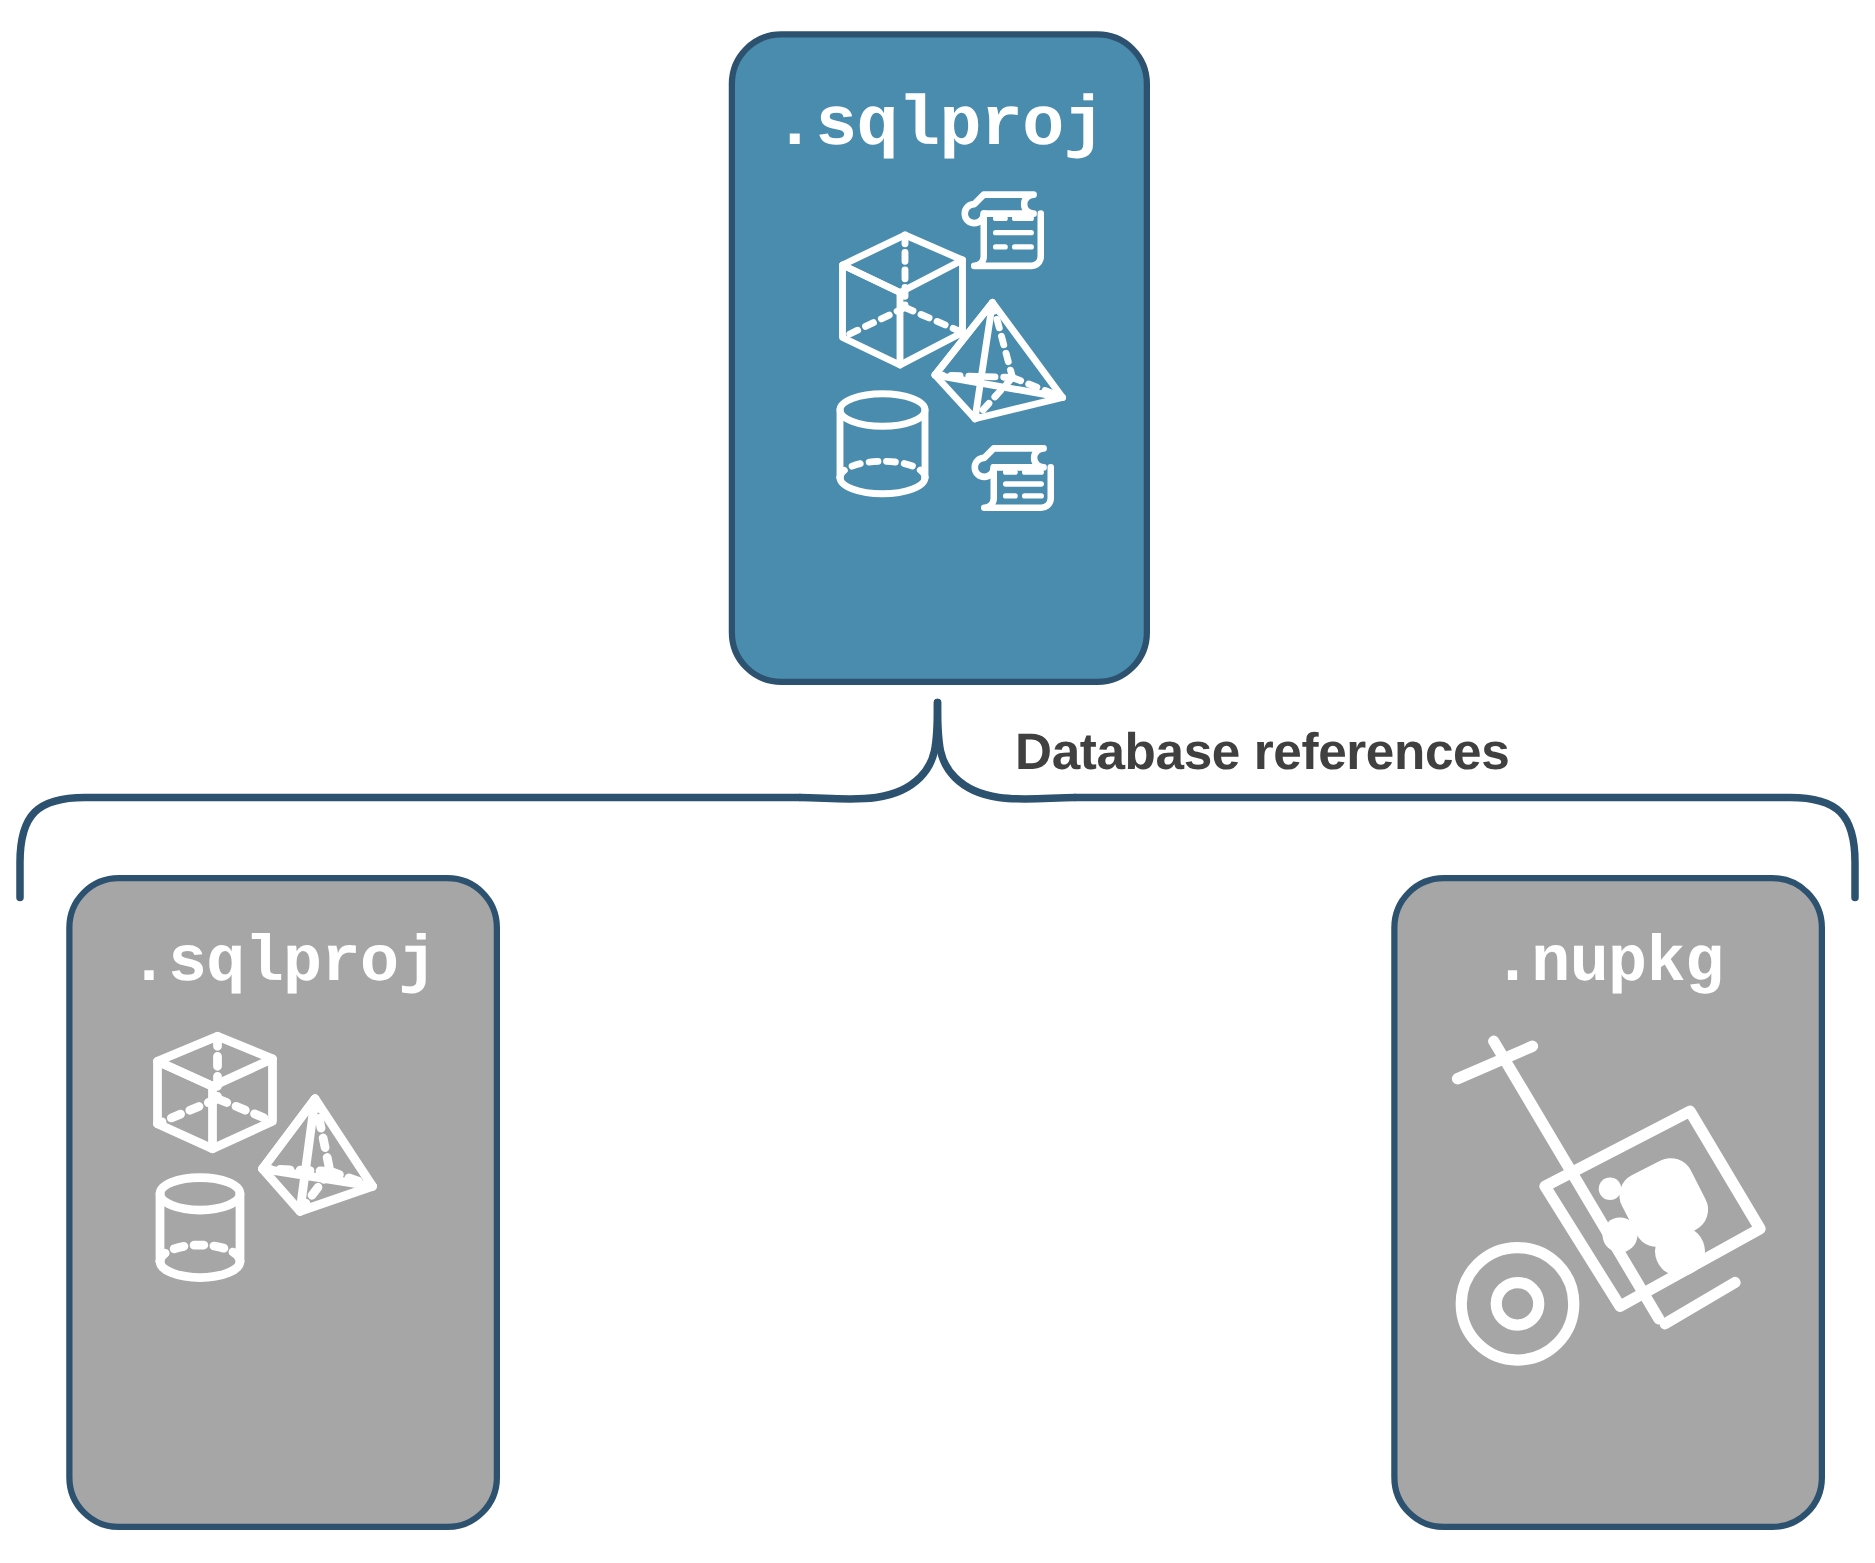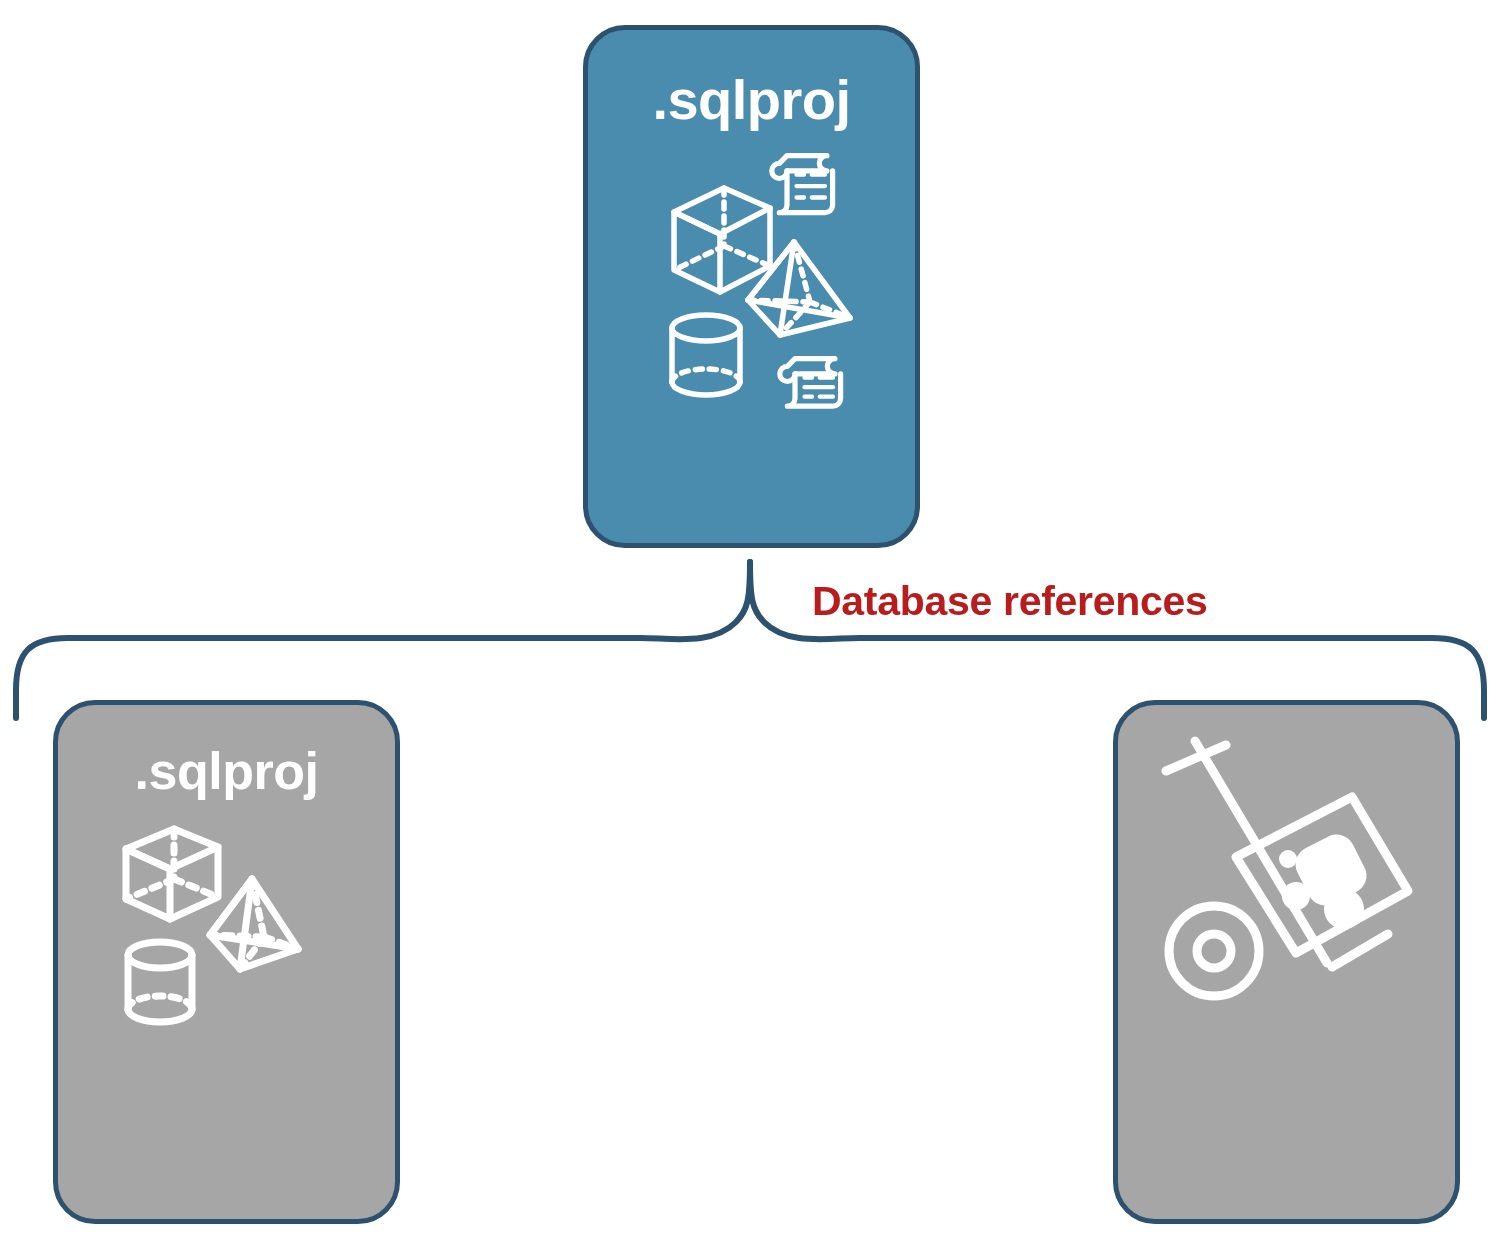--- a/index.html
+++ b/index.html
@@ -30,20 +30,21 @@
     align-items: center;
   }
 
   .card-title {
     color: #ffffff;
     font-weight: bold;
     letter-spacing: -0.5px;
     line-height: 1;
     text-align: center;
     user-select: none;
+    font-family: Liberation Mono, monospace;
   }
 
   
   #card-root {
     left: 583px;
     top: 25px;
     width: 337px;
     height: 523px;
     background: #4a8cad;
   }
@@ -90,21 +91,21 @@
     pointer-events: none;
   }
 
   
   #brace-label {
     position: absolute;
     left: 812px;
     top: 578px;
     font-size: 41px;
     font-weight: bold;
-    color: #b91c1c;
+    color: #404040;
     letter-spacing: -0.3px;
     white-space: nowrap;
     user-select: none;
   }
 </style>
 </head>
 <body>
 
 <div id="diagram-root">
 
@@ -202,20 +203,21 @@
           <path d="M80 132 L80 186"></path>
           <path d="M16 186 A32 13 0 0 0 80 186"></path>
           <path d="M16 186 A32 13 0 0 1 80 186" stroke-dasharray="8 8"></path>
         </g>
       </svg>
     </div>
   </div>
 
 
   <div class="card card-ref" id="card-nupkg">
+    <div class="card-title">.nupkg</div>
     <div class="icon-area">
       <svg class="svg-icon" width="250" height="280" viewBox="0 0 250 280" fill="none" stroke="#ffffff" stroke-width="9" stroke-linecap="round" stroke-linejoin="round">
 
         <path d="M33 10 L165 232"></path>
 
         <path d="M4 40 L64 14"></path>
 
         <path d="M170 236 L226 203"></path>
 
         <circle cx="52" cy="220" r="45"></circle>

